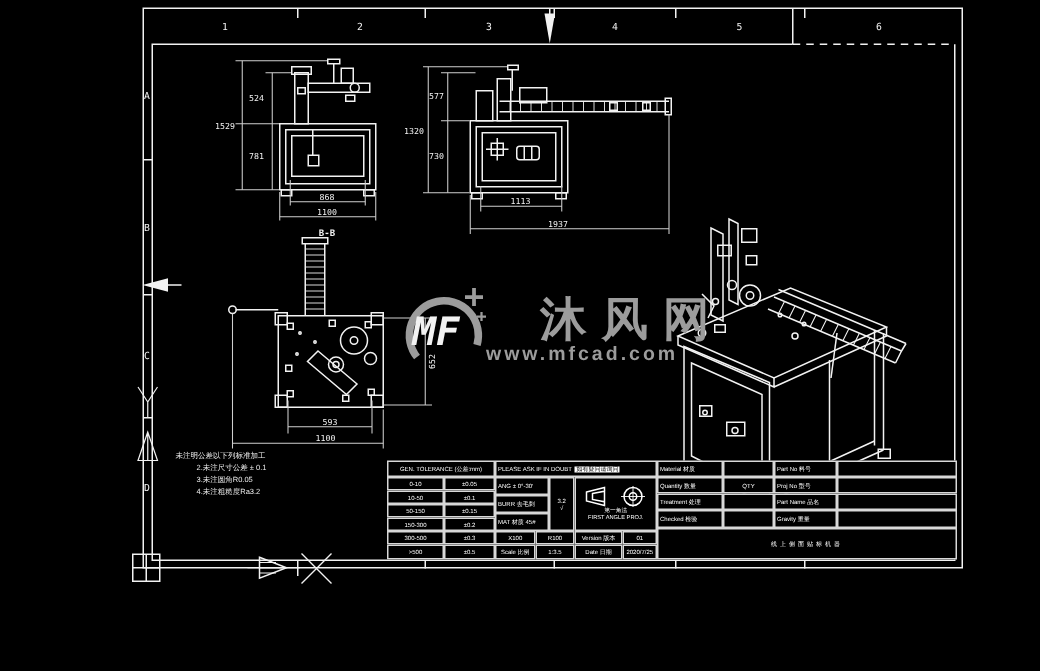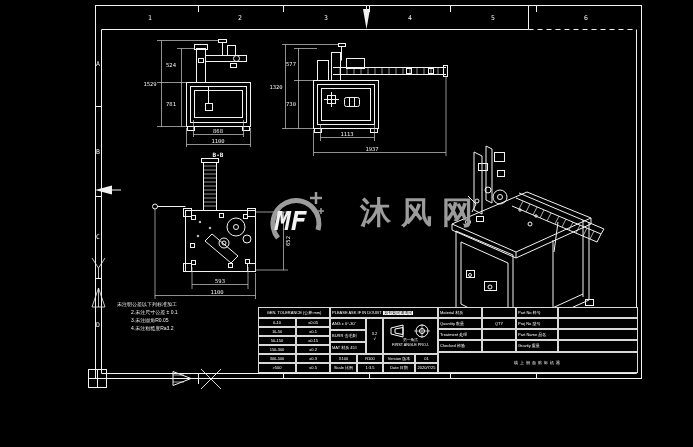--- a/index.html
+++ b/index.html
@@ -231,20 +231,21 @@
 </svg>
 
 <div class="wm">
   <svg width="58" height="60" viewBox="0 0 58 60" style="position:absolute;left:0;top:0;">
     <path d="M12 48 A 23 23 0 1 1 52 40" stroke="#9c9c9c" stroke-width="5" fill="none"></path>
     <path d="M50 2 V14 M44 8 H56" stroke="#9c9c9c" stroke-width="2.5"></path>
     <path d="M55 18 V24 M52 21 H58" stroke="#9c9c9c" stroke-width="1.5"></path>
     <text x="9" y="40" font-size="26" font-style="italic" font-weight="bold" fill="#9c9c9c" font-family="Liberation Sans, sans-serif">MF</text>
   </svg>
   <div class="wm-name">沐风网</div>
+  <div class="wm-url">www.mfcad.com</div>
 </div>
 
 <div class="notes">
   <div class="n1">未注明公差以下列标准加工</div>
   <div class="n2">2.未注尺寸公差 ± 0.1</div>
   <div class="n3">3.未注圆角R0.05</div>
   <div class="n4">4.未注粗糙度Ra3.2</div>
 </div>
 
 <div class="tb">

